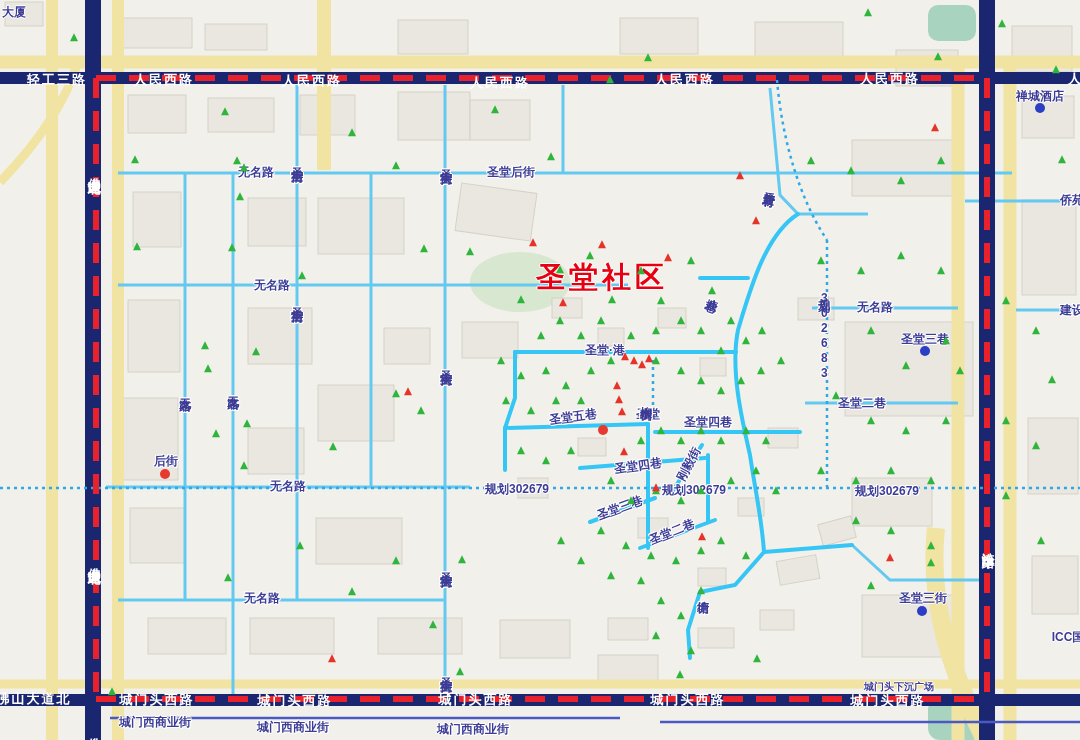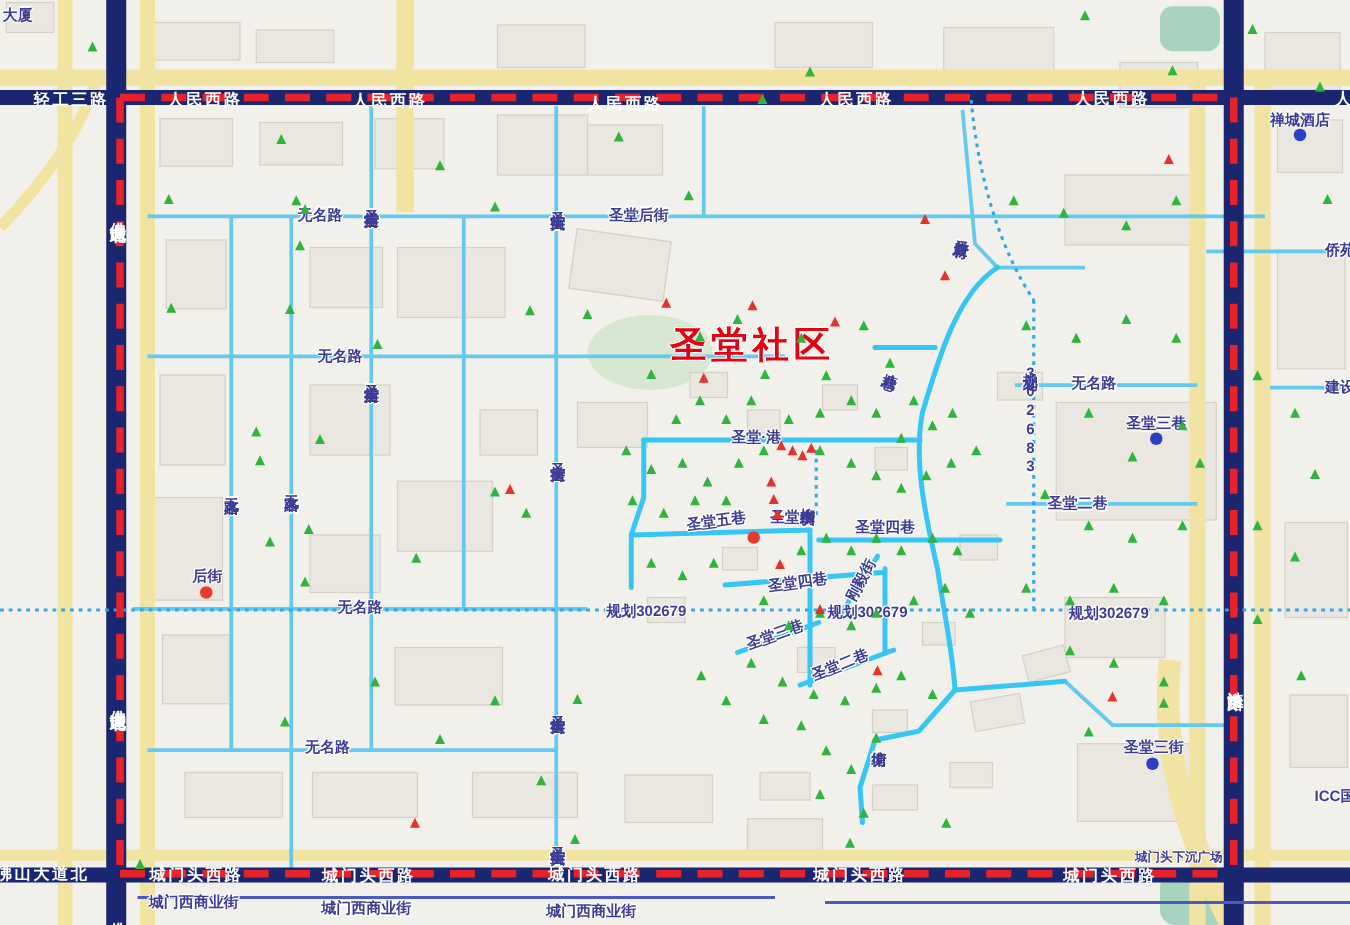--- a/index.html
+++ b/index.html
@@ -200,38 +200,38 @@
       <div class="lbl s-street v" style="left: 297px; top: 160px;">圣堂后街</div>
       <div class="lbl s-street v" style="left: 297px; top: 300px;">圣堂后街</div>
       <div class="lbl s-street v" style="left: 446px; top: 162px;">圣堂大街</div>
       <div class="lbl s-street v" style="left: 446px; top: 363px;">圣堂大街</div>
       <div class="lbl s-street v" style="left: 446px; top: 565px;">圣堂大街</div>
       <div class="lbl s-street v" style="left: 446px; top: 670px;">圣堂大街</div>
       <div class="lbl s-street" style="left: 511px; top: 172px;">圣堂后街</div>
       <div class="lbl s-street" style="left: 605px; top: 350px;">圣堂·港</div>
       <div class="lbl s-street" style="left: 708px; top: 422px;">圣堂四巷</div>
       <div class="lbl s-street" style="left: 573px; top: 417px; transform: translate(-50%, -50%) rotate(-8deg);">圣堂五巷</div>
-      <div class="lbl s-street" style="left: 628px; top: 414px;">圣堂</div>
+      <div class="lbl s-street" style="left: 648px; top: 414px;">圣堂</div>
       <div class="lbl s-street" style="left: 638px; top: 466px; transform: translate(-50%, -50%) rotate(-8deg);">圣堂四巷</div>
       <div class="lbl s-street" style="left: 620px; top: 508px; transform: translate(-50%, -50%) rotate(-20deg);">圣堂三巷</div>
       <div class="lbl s-street" style="left: 672px; top: 532px; transform: translate(-50%, -50%) rotate(-22deg);">圣堂二巷</div>
       <div class="lbl s-street" style="left: 689px; top: 464px; transform: translate(-50%, -50%) rotate(-62deg);">刚毅街</div>
       <div class="lbl s-street v" style="left: 716px; top: 291px; transform: translate(-50%, -50%) rotate(18deg);">塘八巷</div>
       <div class="lbl s-street v" style="left: 646px; top: 398px;">柳水圳街</div>
       <div class="lbl s-street v" style="left: 703px; top: 592px;">塘街</div>
       <div class="lbl s-street v" style="left: 772px; top: 184px; transform: translate(-50%, -50%) rotate(12deg);">香兰新村</div>
       <div class="lbl s-street v" style="left: 824px; top: 335px;">规划302683</div>
       <div class="lbl s-street" style="left: 517px; top: 489px;">规划302679</div>
       <div class="lbl s-street" style="left: 694px; top: 490px;">规划302679</div>
       <div class="lbl s-street" style="left: 887px; top: 491px;">规划302679</div>
       <div class="lbl s-street" style="left: 862px; top: 403px;">圣堂二巷</div>
       <div class="lbl s-street" style="left: 1072px; top: 200px;">侨苑</div>
       <div class="lbl s-street" style="left: 1072px; top: 310px;">建设</div>
       <div class="lbl s-street" style="left: 166px; top: 461px;">后街</div>
-      <div class="lbl s-sm" style="left: 943px; top: 687px;">城门头下沉广场</div>
+      <div class="lbl s-sm" style="left: 899px; top: 687px;">城门头下沉广场</div>
       <div class="lbl s-poi" style="left: 1040px; top: 96px;">禅城酒店</div>
       <div class="lbl s-poi" style="left: 925px; top: 339px;">圣堂三巷</div>
       <div class="lbl s-poi" style="left: 923px; top: 598px;">圣堂三街</div>
       <div class="lbl s-poi" style="left: 1068px; top: 637px;">ICC国</div>
       <div class="lbl s-poi" style="left: 14px; top: 12px;">大厦</div>
       <div class="tri" style="left: 74px; top: 38px;"></div>
       <div class="tri" style="left: 225px; top: 112px;"></div>
       <div class="tri" style="left: 135px; top: 160px;"></div>
       <div class="tri" style="left: 237px; top: 161px;"></div>
       <div class="tri" style="left: 352px; top: 133px;"></div>

